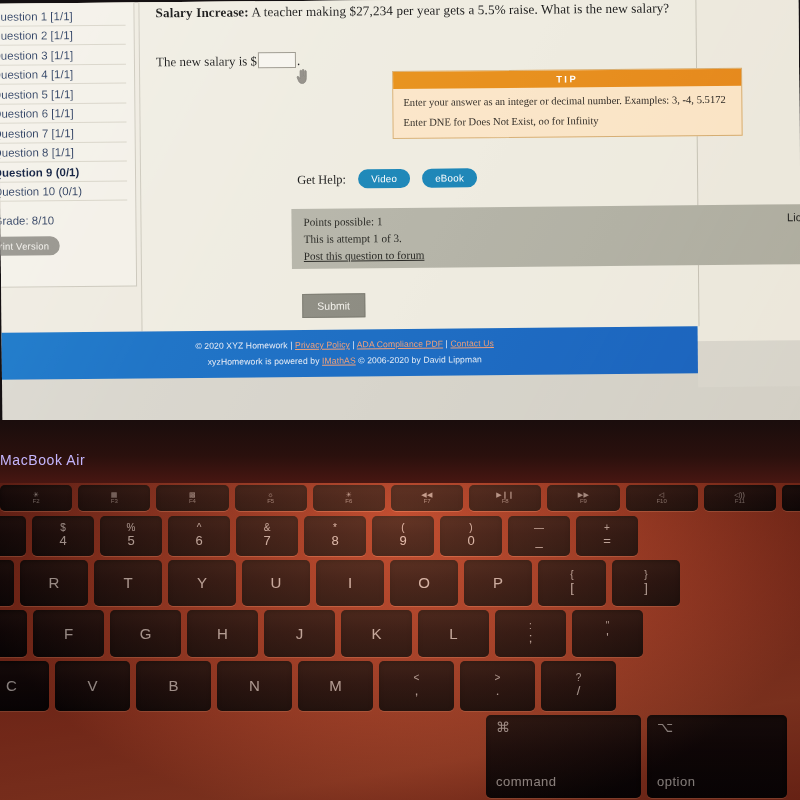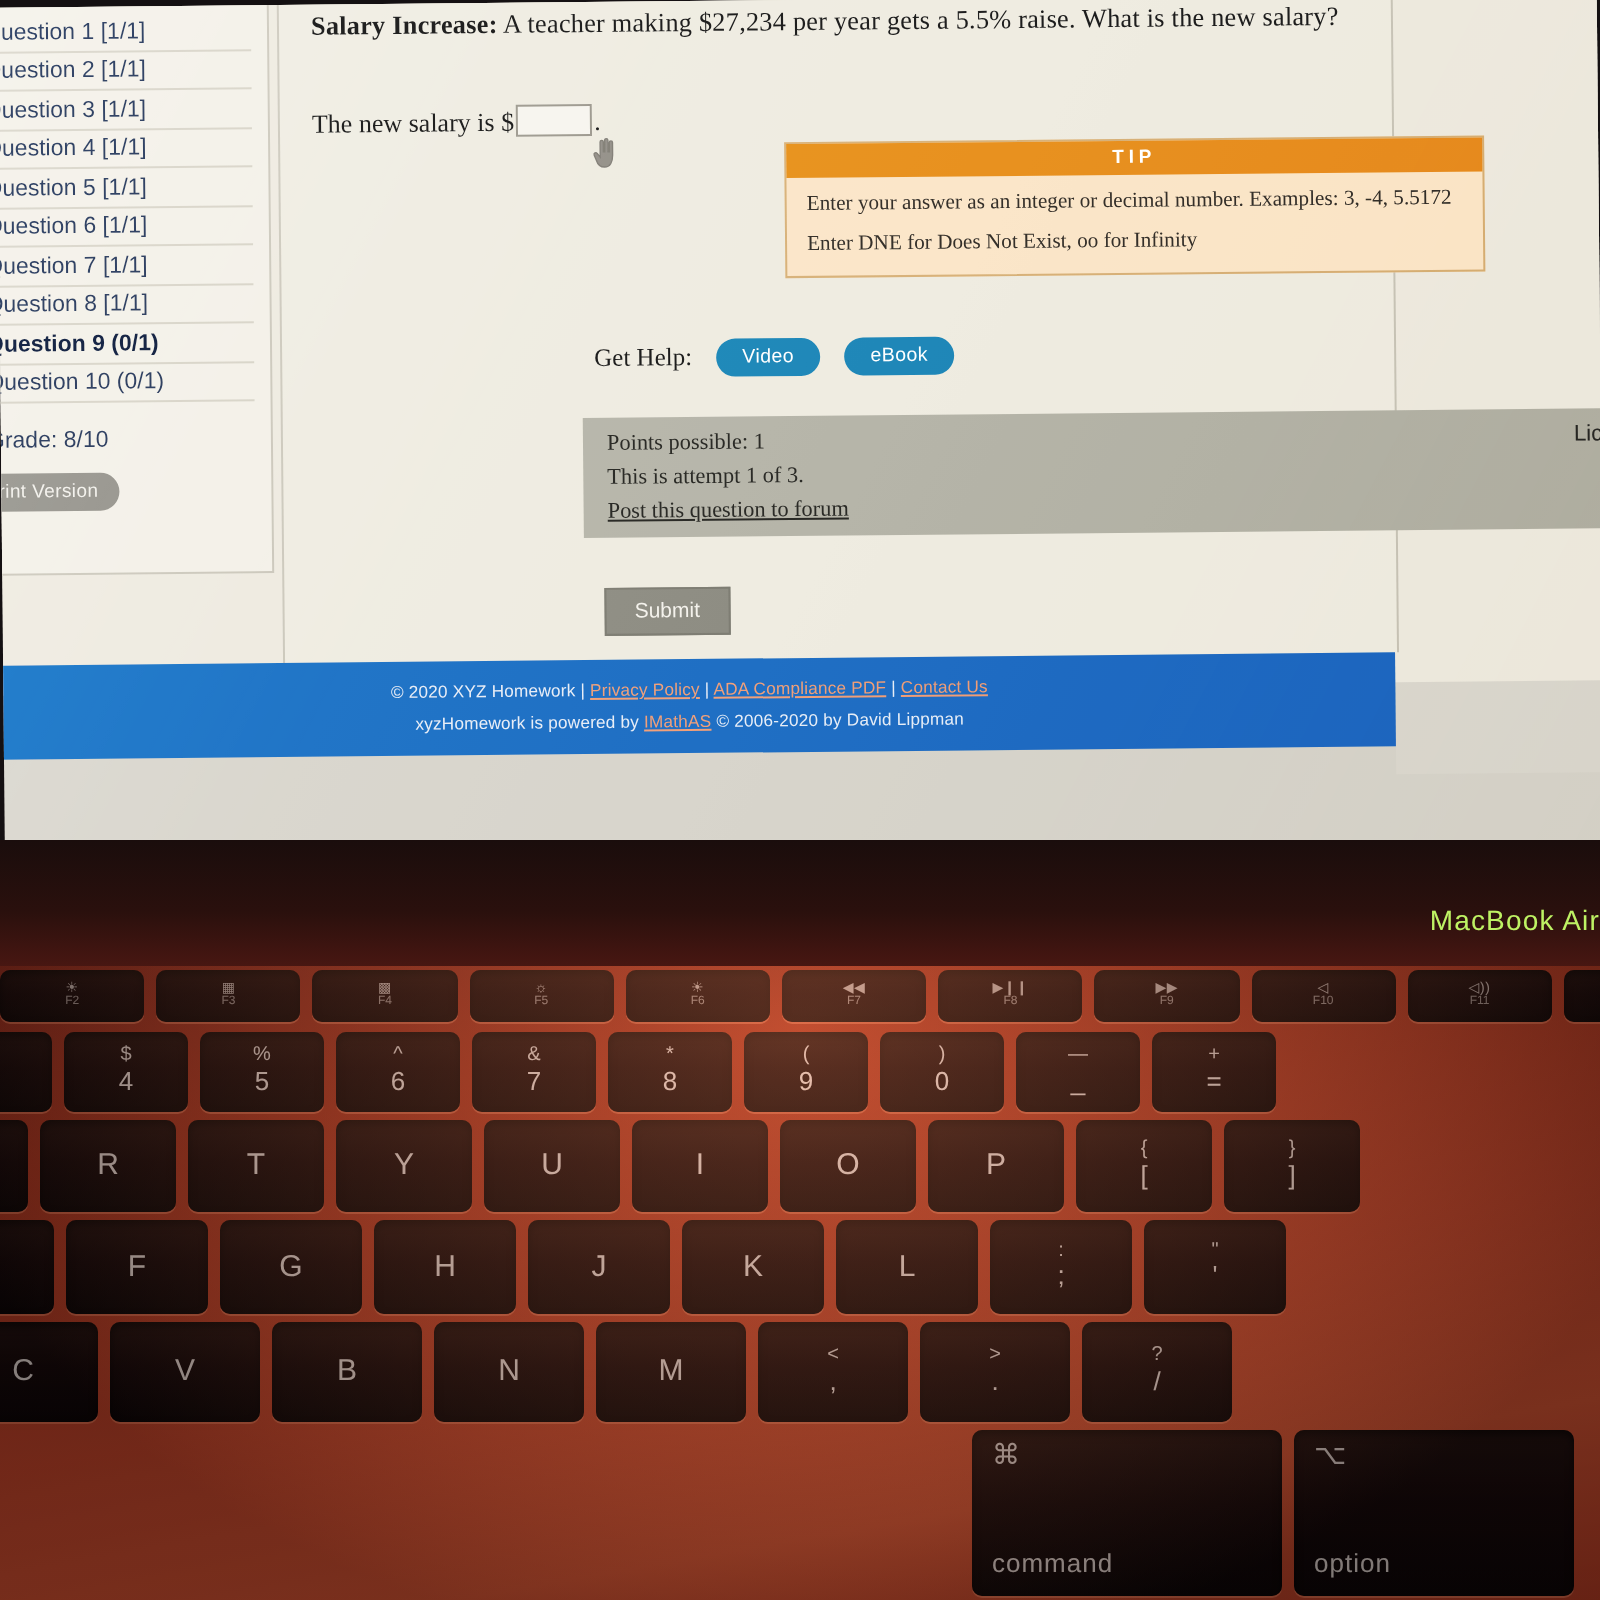--- a/index.html
+++ b/index.html
@@ -127,22 +127,22 @@
   .screen-right{
     position:absolute;left:696px;top:-10px;width:120px;height:400px;
     background:#dcd9d0;
   }
   
   #bezel{
     position:absolute;left:0;top:420px;width:800px;height:65px;
     background:linear-gradient(180deg,#1a0d0c 0%,#2a100d 55%,#4a1712 100%);
   }
   .mba{
-    position:absolute;left:0;top:452px;width:800px;text-align:right;
-    color:#bef264;font-size:14px;letter-spacing:.6px;
+    position:absolute;left:0;top:452px;width:800px;text-align:left;
+    color:#c4b5fd;font-size:14px;letter-spacing:.6px;
     font-family:"Liberation Sans",sans-serif;
   }
   
   #keyboard{
     position:absolute;left:0;top:483px;width:800px;height:317px;
     background:linear-gradient(170deg,#8d2b1d 0%,#a8341f 22%,#c2442a 55%,#d05232 78%,#b03a23 100%);
     overflow:hidden;
   }
   #keyboard:after{
     content:"";position:absolute;inset:0;pointer-events:none;

